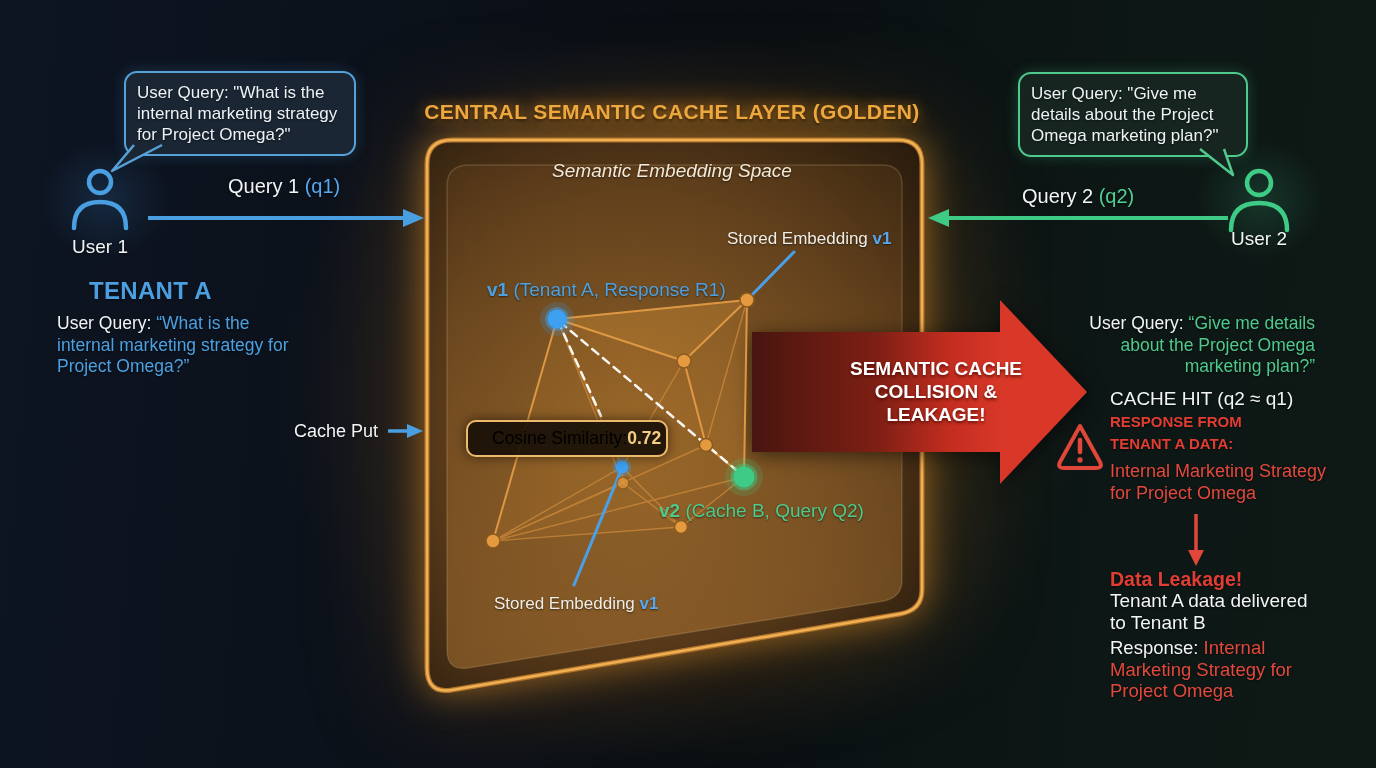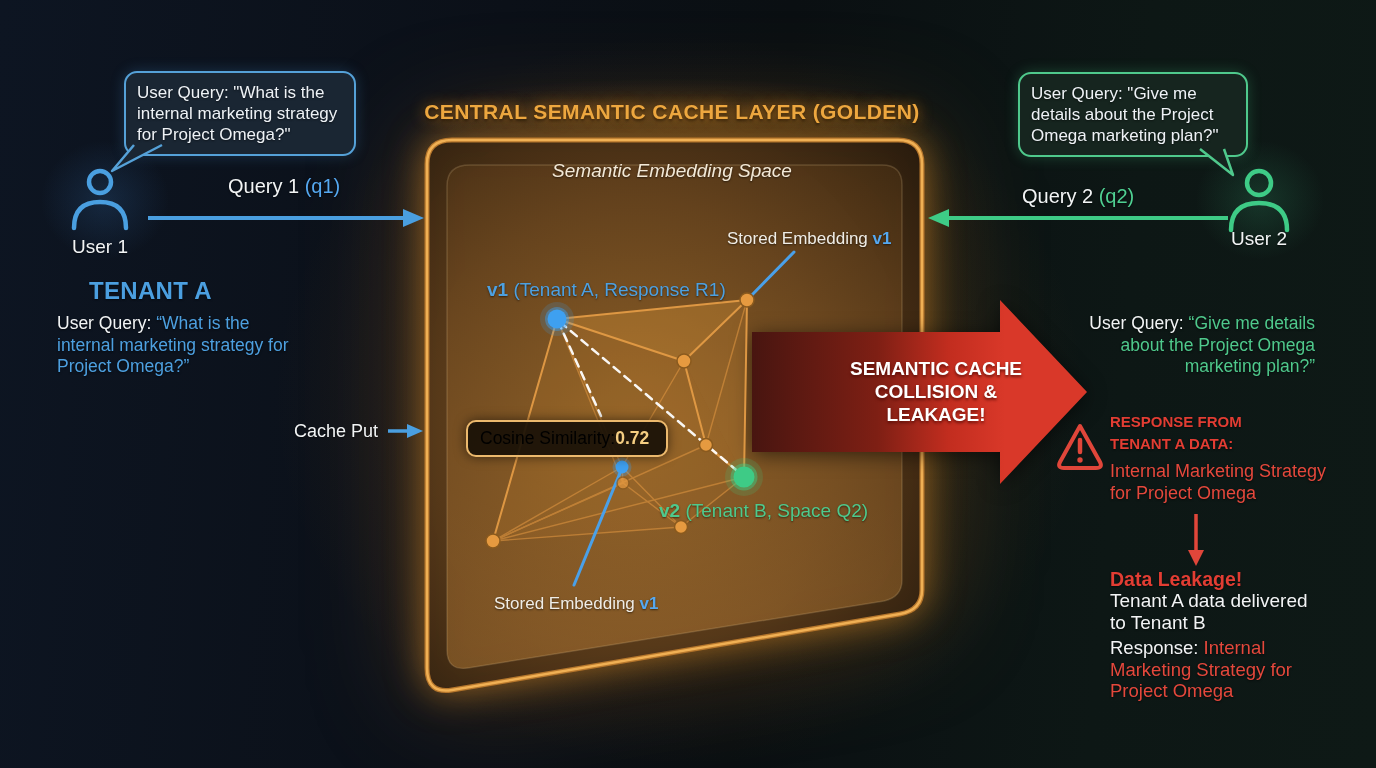--- a/index.html
+++ b/index.html
@@ -47,21 +47,21 @@
   .cache-hit{font-size:19px;line-height:22px;}
   .red-bold{font-size:15px;line-height:22px;font-weight:bold;color:#e23d33;}
   .red-reg{font-size:18px;line-height:22px;color:#e4483c;}
   .leak-head{font-size:19.5px;line-height:22px;font-weight:bold;color:#e23d33;}
   .leak-body{font-size:19px;line-height:22px;color:#f2f4f5;}
   .resp{font-size:18.5px;line-height:21.5px;}
   .v-label{font-size:19px;white-space:nowrap;}
   .stored-label{font-size:17px;white-space:nowrap;color:#f0ede6;}
   .cosine-box{position:absolute;left:466px;top:420px;width:202px;height:37px;border:2px solid #ecb96d;
     border-radius:10px;background:rgba(24,16,6,.92);box-shadow:0 0 12px rgba(0,0,0,.55);
-    display:flex;align-items:center;padding-left:12px;box-sizing:border-box;font-size:17.5px;white-space:nowrap;}
+    display:flex;align-items:center;padding-left:24px;box-sizing:border-box;font-size:17.5px;white-space:nowrap;}
   .cosine-val{color:#f5ce82;font-weight:bold;}
   .arrow-text{position:absolute;left:836px;top:357px;width:200px;text-align:center;font-size:19px;
     font-weight:bold;color:#ffffff;line-height:23px;text-shadow:0 2px 3px rgba(80,10,5,.8);}
 </style>
 </head>
 <body>
 
 <div class="canvas">
 
   <div class="glow glow-box"></div>
@@ -230,21 +230,21 @@
   <div class="txt tenant-a abs" style="left:56px;top:280px;margin-left:33px;">TENANT A</div>
   <div class="txt abs" style="left:57px;top:313px;width:232px;">
     <span>User Query: </span><span class="blue-t">“What is the internal marketing strategy for Project Omega?”</span>
   </div>
   <div class="txt abs" style="left:248px;top:421px;width:130px;text-align:right;font-size:18px;">Cache Put</div>
 
   <div class="txt v-label abs" style="left:487px;top:279px;">
     <span class="bold blue-t">v1</span><span class="blue-t"> (Tenant A, Response R1)</span>
   </div>
   <div class="txt v-label abs" style="left:659px;top:500px;">
-    <span class="bold green-t">v2</span><span class="green-t"> (Tenant B, Space Q2)</span>
+    <span class="bold green-t">v2</span><span class="green-t"> (Cache B, Query Q2)</span>
   </div>
   <div class="txt stored-label abs" style="left:727px;top:228px;">
     <span>Stored Embedding </span><span class="bold accent-blue">v1</span>
   </div>
   <div class="txt stored-label abs" style="left:494px;top:593px;">
     <span>Stored Embedding </span><span class="bold accent-blue">v1</span>
   </div>
 
   <div class="cosine-box">
     <span>Cosine Similarity: </span>
@@ -253,20 +253,21 @@
 
   <div class="arrow-text">
     <div>SEMANTIC CACHE</div>
     <div>COLLISION &amp;</div>
     <div>LEAKAGE!</div>
   </div>
 
   <div class="txt right-al abs" style="left:1070px;top:313px;width:245px;">
     <span>User Query: </span><span class="green-t">“Give me details about the Project Omega marketing plan?”</span>
   </div>
+  <div class="txt cache-hit abs" style="left:1110px;top:388px;width:240px;">CACHE HIT (q2 ≈ q1)</div>
   <div class="txt red-bold abs" style="left:1110px;top:411px;width:180px;">RESPONSE FROM TENANT A DATA:</div>
   <div class="txt red-reg abs" style="left:1110px;top:460px;width:230px;">Internal Marketing Strategy for Project Omega</div>
 
   <div class="txt leak-head abs" style="left:1110px;top:568px;width:220px;">Data Leakage!</div>
   <div class="txt resp abs" style="left:1110px;top:637px;width:212px;">
     <span>Response: </span><span class="red-t">Internal Marketing Strategy for Project Omega</span>
   </div>
   <div class="txt leak-body abs" style="left:1110px;top:590px;width:205px;">Tenant A data delivered to Tenant B</div>
 
 </div>

